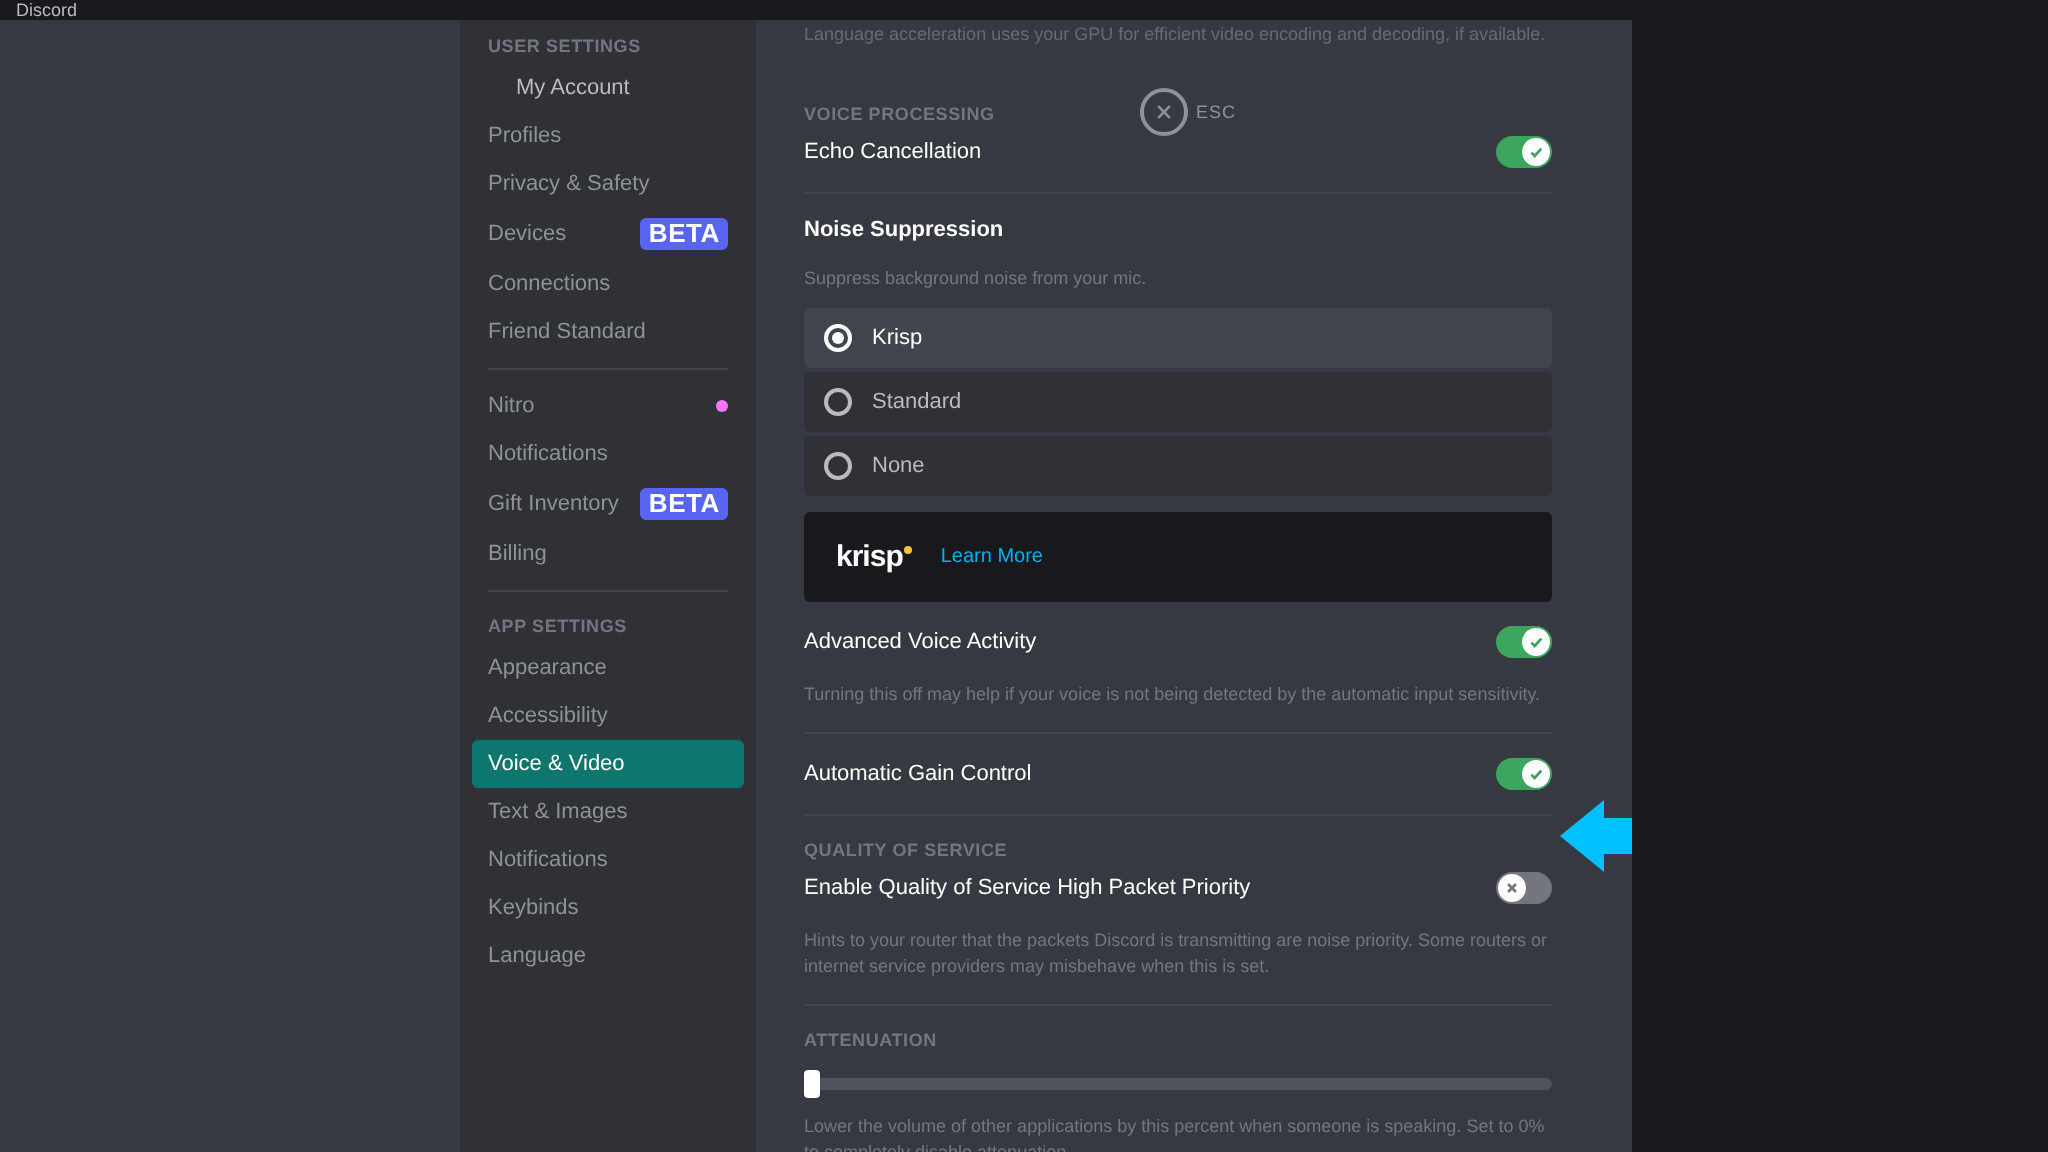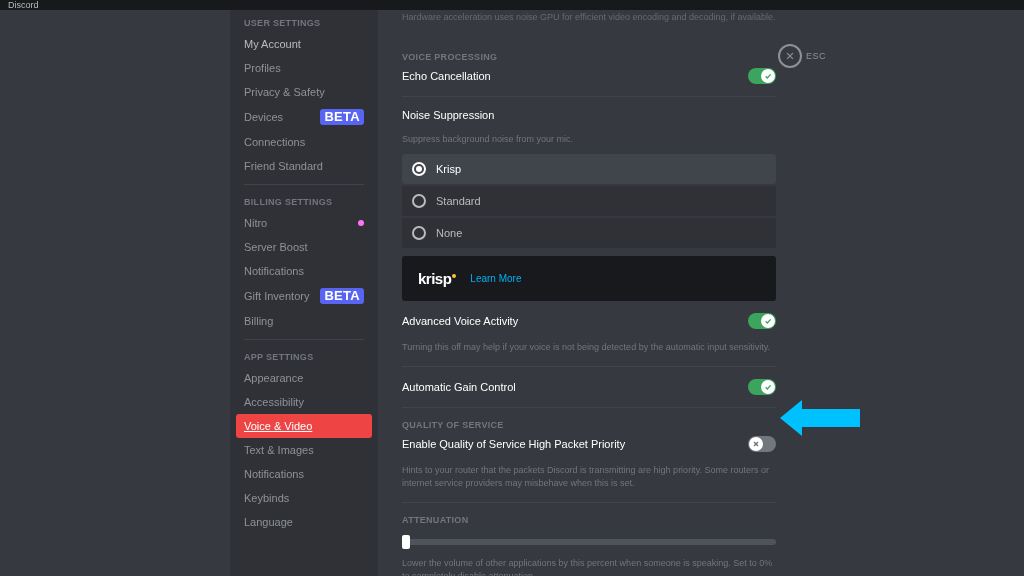--- a/index.html
+++ b/index.html
@@ -15,39 +15,39 @@
     --accent-cyan:#00c1ff;
     --card:#2f3136;
     --toggle-off:#72767d;
     --toggle-on:#3ba55d;
     --divider:#40444b;
     --badge-beta:#5865f2;
     --nitro:#ff73fa;
   }
   *{box-sizing:border-box;font-family:"Whitney","Helvetica Neue",Helvetica,Arial,sans-serif;}
   html,body{margin:0;padding:0;width:1024px;height:576px;overflow:hidden;background:var(--bg-header);}
-  .viewport{position:relative;width:1024px;height:576px;background:var(--bg-app);overflow:hidden;}
+  .viewport{position:relative;width:816px;height:576px;background:var(--bg-app);overflow:hidden;}
   .titlebar{height:10px;background:var(--bg-header);color:#b9bbbe;font-size:9px;padding:0 8px;line-height:10px;}
   .layout{display:flex;height:566px;}
   .left-void{width:230px;background:var(--bg-app);flex:0 0 230px;}
   .sidebar{width:148px;flex:0 0 148px;background:var(--bg-darker);padding:2px 6px 18px 6px;overflow:hidden;}
   .sb-section-header{font-size:9px;font-weight:700;letter-spacing:0.3px;color:var(--text-header);text-transform:uppercase;padding:6px 8px 4px;}
   .sb-item{display:flex;align-items:center;justify-content:space-between;color:var(--text-muted);font-size:11px;padding:5px 8px;border-radius:3px;cursor:pointer;line-height:14px;}
-  .sb-item.active{background:#ef4444;color:#fff;text-decoration:underline;}
-  .sb-item.bright{color:#b9bbbe;}
+  .sb-item.active{background:#0f766e;color:#fff;}
+  .sb-item.bright{color:#b9bbbe;margin-left:14px;}
   .sb-divider{height:1px;background:var(--divider);margin:6px 8px;}
   .badge-beta{background:var(--badge-beta);color:#fff;font-size:13px;font-weight:700;padding:1px 4px;border-radius:3px;letter-spacing:0.3px;}
   .nitro-dot{width:6px;height:6px;border-radius:50%;background:var(--nitro);}
   .content{flex:1;background:var(--bg-app);position:relative;overflow:hidden;}
   .content-inner{padding:0 32px 24px 24px;width:430px;}
   .faded-top{color:var(--text-faint);font-size:9px;padding:2px 0 18px;opacity:0.8;}
   .section-eyebrow{font-size:9px;font-weight:700;letter-spacing:0.3px;color:var(--text-header);text-transform:uppercase;margin:12px 0 6px;}
   .row{display:flex;align-items:center;justify-content:space-between;margin:6px 0;}
   .row-title{color:#fff;font-size:11px;font-weight:500;}
-  .row-title-muted{color:#fff;font-size:11px;font-weight:400;}
+  .row-title-muted{color:#fff;font-size:11px;font-weight:700;}
   .desc{color:var(--text-faint);font-size:9px;line-height:13px;margin:12px 0 8px;}
   .divider{height:1px;background:var(--divider);margin:12px 0;}
   .toggle{width:28px;height:16px;border-radius:8px;position:relative;display:inline-block;}
   .toggle.on{background:var(--toggle-on);}
   .toggle.off{background:var(--toggle-off);}
   .toggle .knob{position:absolute;top:1px;width:14px;height:14px;border-radius:50%;background:#fff;display:flex;align-items:center;justify-content:center;}
   .toggle.on .knob{right:1px;}
   .toggle.off .knob{left:1px;}
   .toggle .knob svg{width:8px;height:8px;}
   .radio-group{display:flex;flex-direction:column;gap:0;margin-top:6px;}
@@ -95,29 +95,25 @@
           <span class="badge-beta">BETA</span>
         </div>
       <div class="sb-item">
           <span>Connections</span>
         </div>
       <div class="sb-item">
           <span>Friend Standard</span>
         </div>
       <div class="sb-divider"></div>
 
-      <div class="sb-section-header">BILLING SETTINGS</div>
       <div class="sb-item">
           <span>Nitro</span>
           <span class="nitro-dot"></span>
         </div>
       <div class="sb-item">
-          <span>Server Boost</span>
-        </div>
-      <div class="sb-item">
           <span>Notifications</span>
         </div>
       <div class="sb-item">
           <span>Gift Inventory</span>
           <span class="badge-beta">BETA</span>
         </div>
       <div class="sb-item">
           <span>Billing</span>
         </div>
       <div class="sb-divider"></div>
@@ -144,21 +140,21 @@
       <div class="sb-item">
           <span>Language</span>
         </div>
       <div class="sb-item"></div>
 
     </nav>
 
     <main class="content">
       <div class="content-inner">
 
-        <div class="faded-top">Hardware acceleration uses noise GPU for efficient video encoding and decoding, if available.</div>
+        <div class="faded-top">Language acceleration uses your GPU for efficient video encoding and decoding, if available.</div>
 
         <div class="section-eyebrow">VOICE PROCESSING</div>
 
         <div class="row">
           <div class="row-title">Echo Cancellation</div>
           <div class="toggle on">
               <div class="knob">
                 <svg viewBox="0 0 24 24" fill="none" stroke="#3ba55d" stroke-width="4">
                   <polyline points="5 13 10 18 20 7"></polyline>
                 </svg>
@@ -225,21 +221,21 @@
           <div class="row-title">Enable Quality of Service High Packet Priority</div>
           <div class="toggle off">
               <div class="knob">
                 <svg viewBox="0 0 24 24" fill="none" stroke="#72767d" stroke-width="4">
                   <line x1="6" y1="6" x2="18" y2="18"></line>
                   <line x1="18" y1="6" x2="6" y2="18"></line>
                 </svg>
               </div>
             </div>
         </div>
-        <div class="desc">Hints to your router that the packets Discord is transmitting are high priority. Some routers or internet service providers may misbehave when this is set.</div>
+        <div class="desc">Hints to your router that the packets Discord is transmitting are noise priority. Some routers or internet service providers may misbehave when this is set.</div>
 
         <div class="divider"></div>
 
         <div class="section-eyebrow">ATTENUATION</div>
         <div class="slider-track">
           <div class="slider-thumb"></div>
         </div>
         <div class="desc">Lower the volume of other applications by this percent when someone is speaking. Set to 0% to completely disable attenuation.</div>
 
         <div class="divider"></div>

